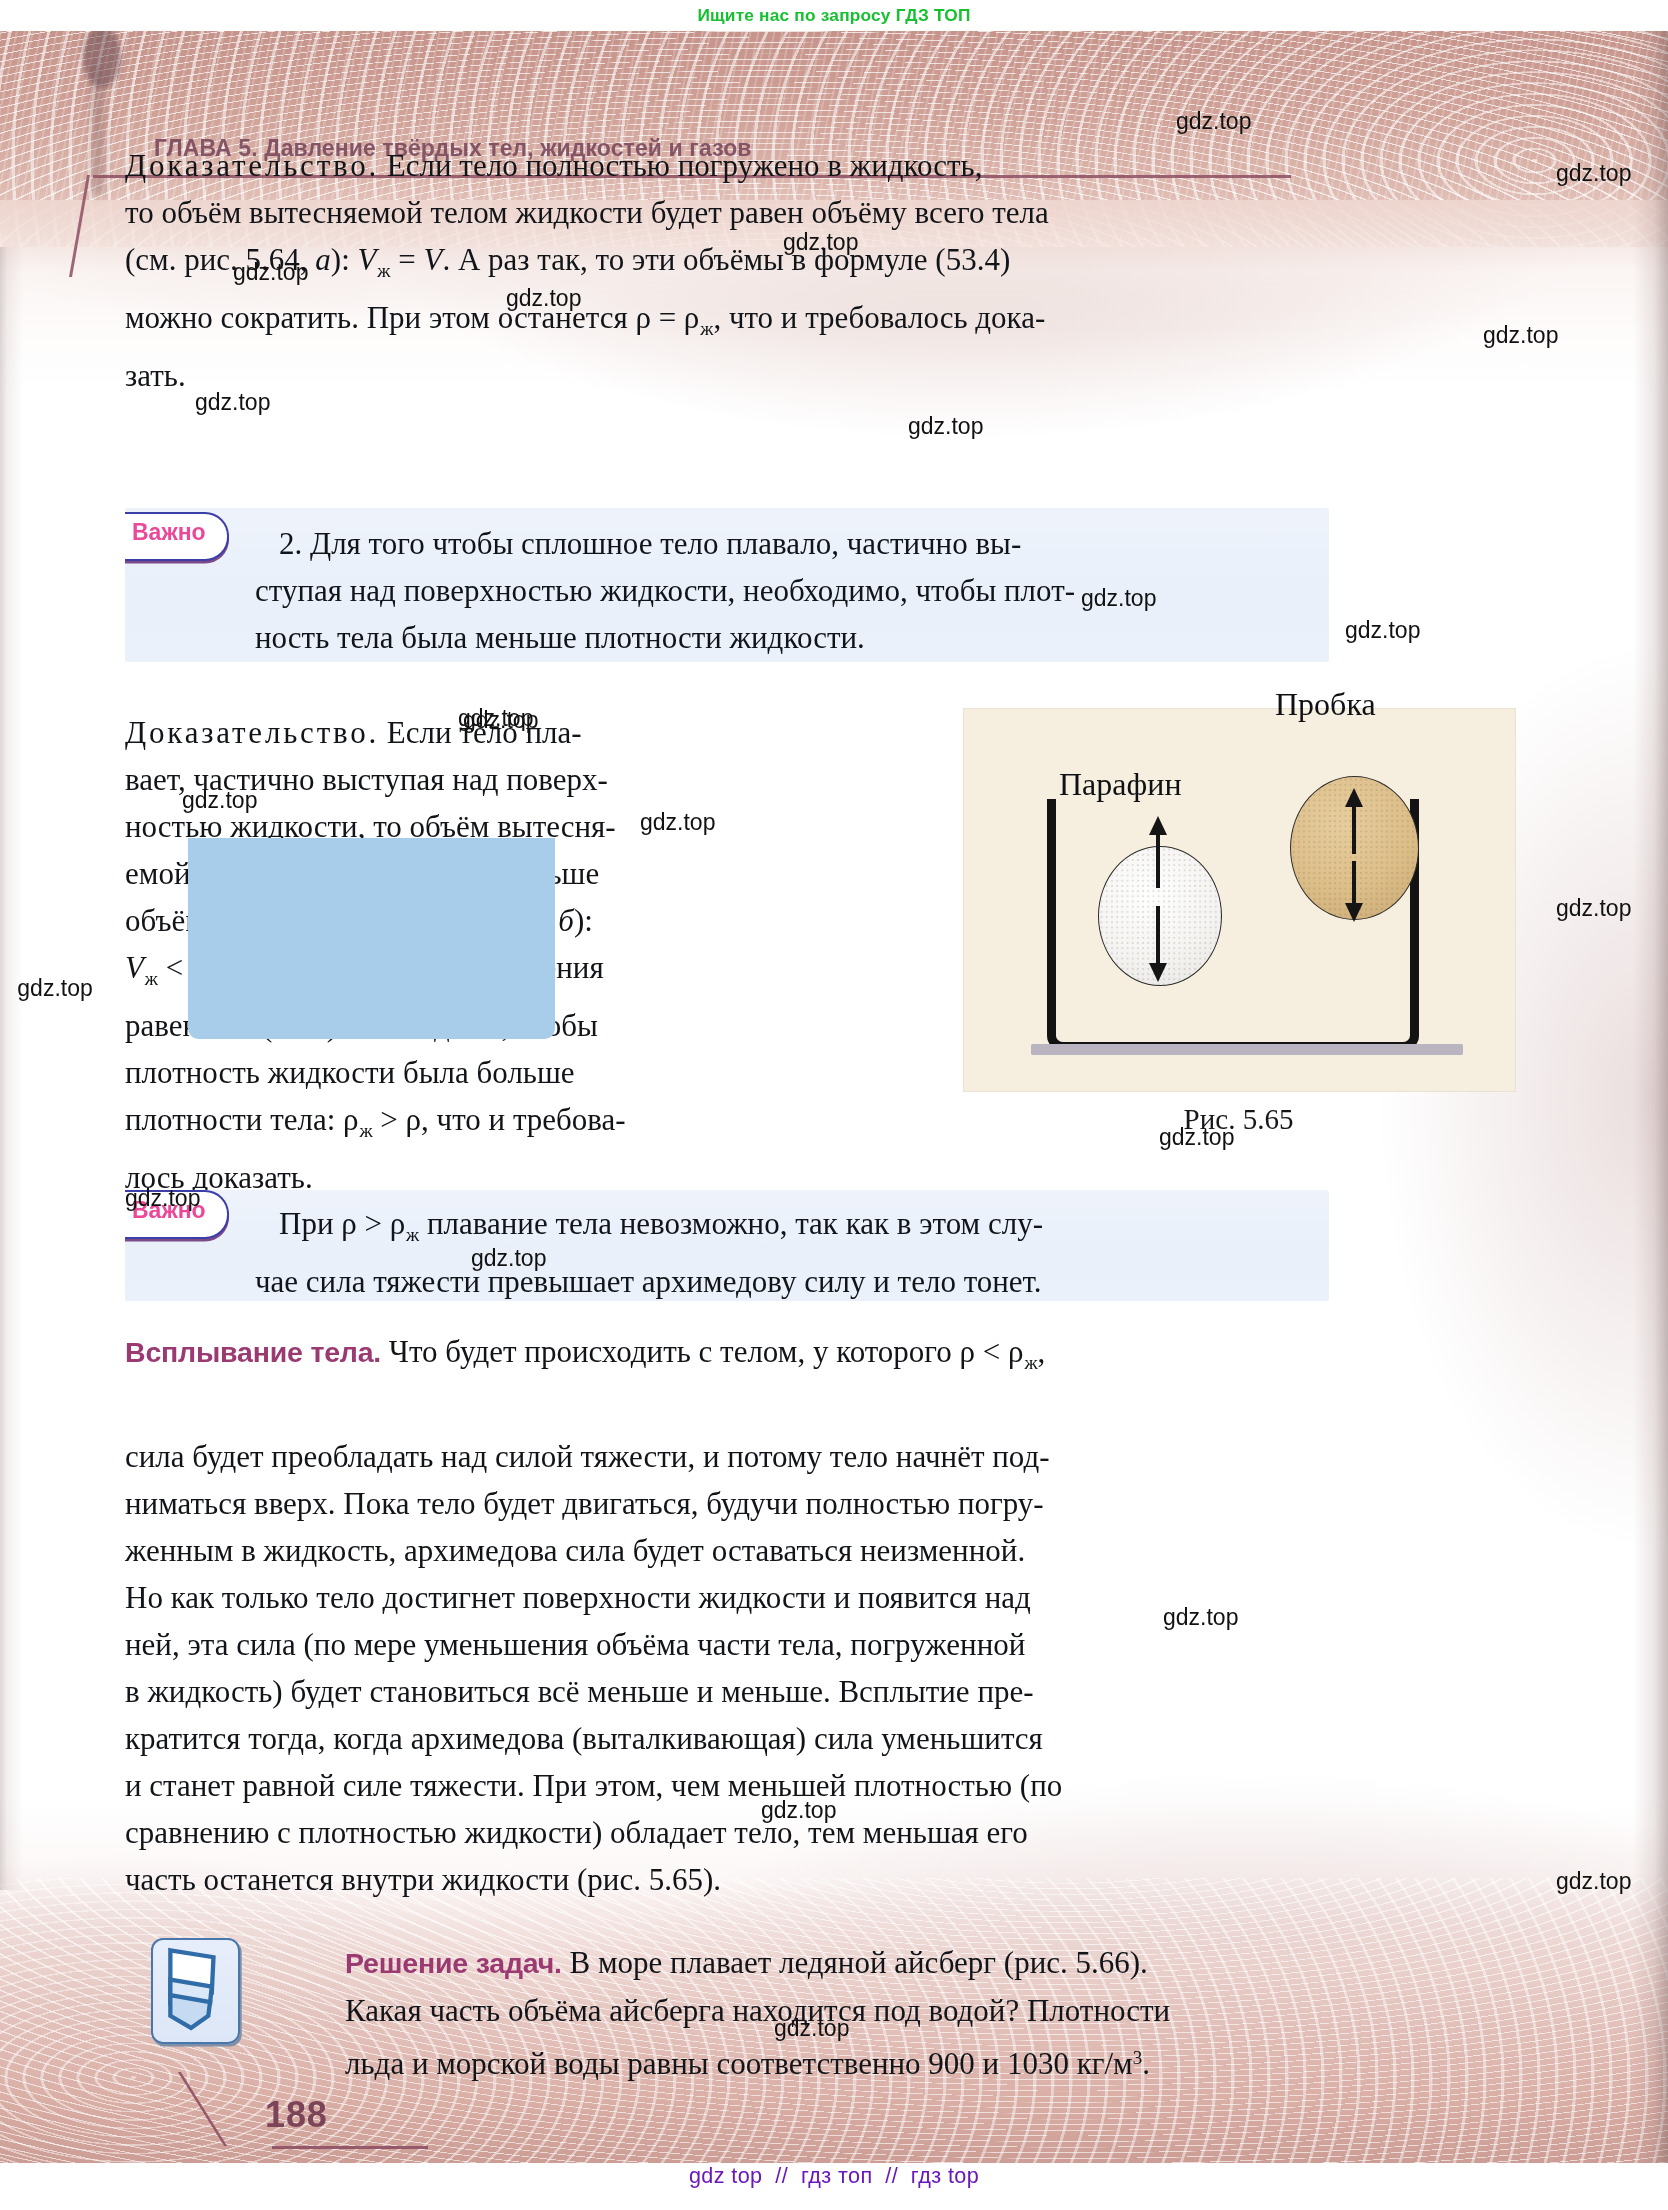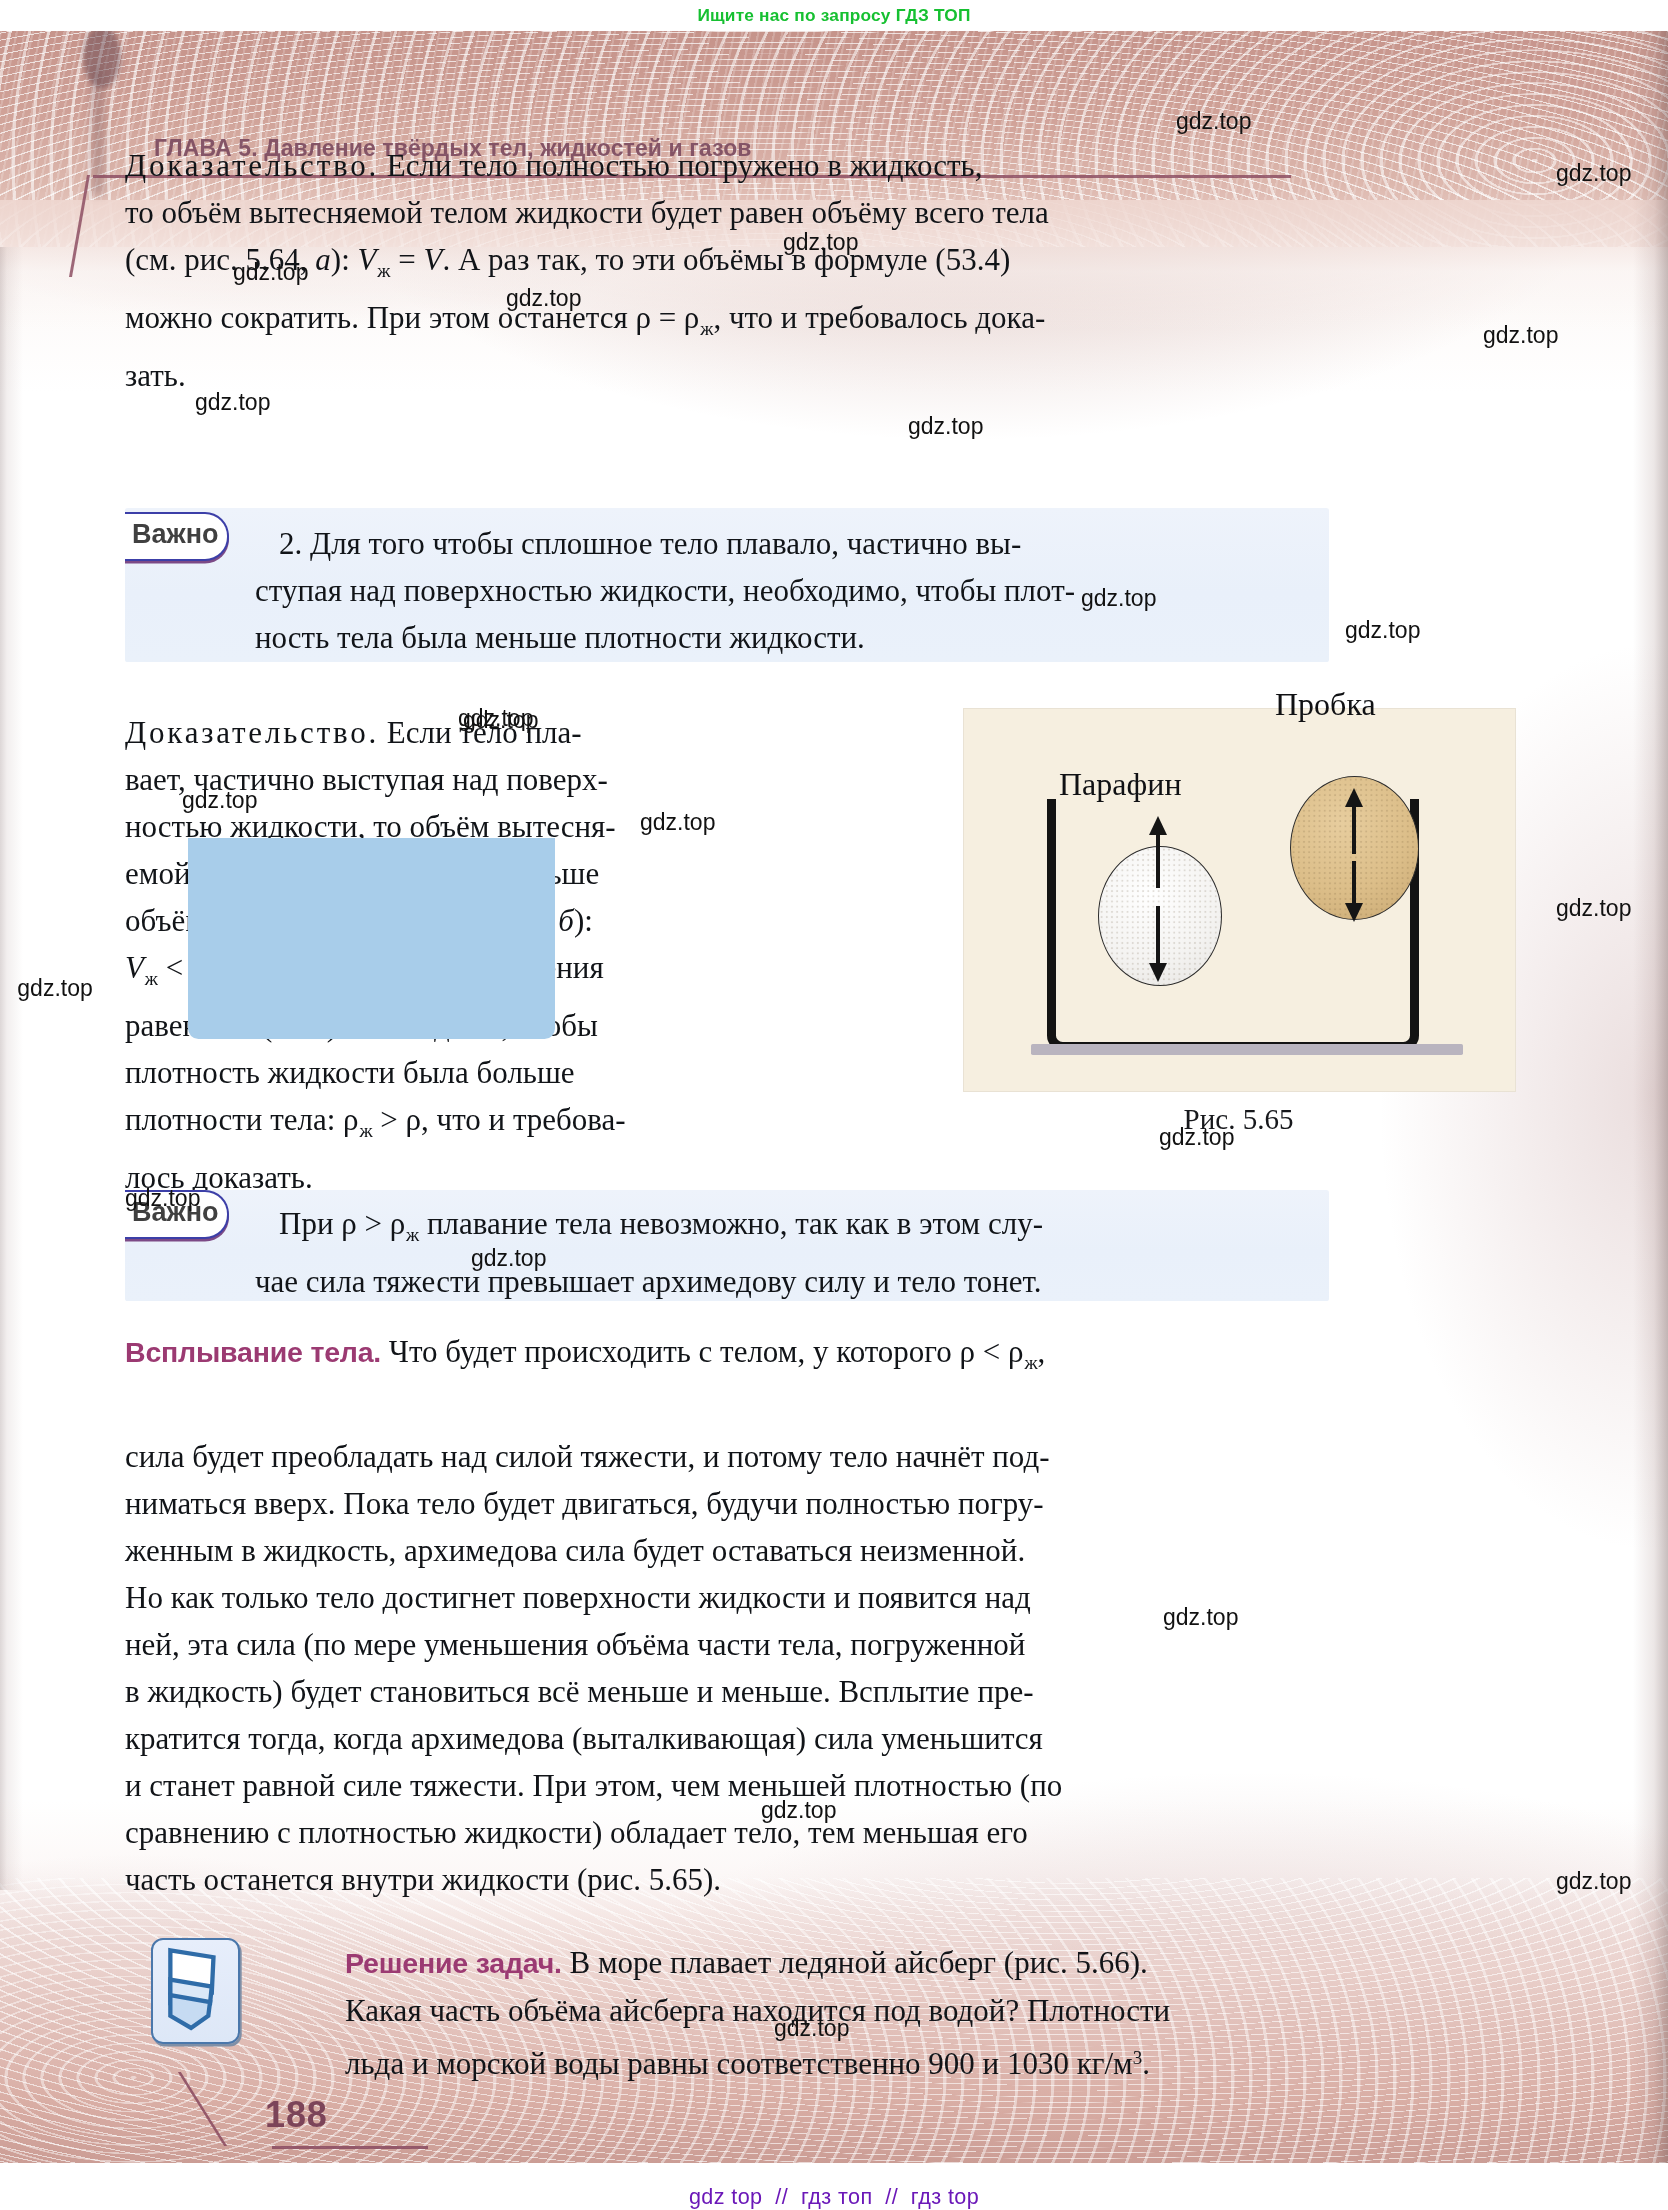--- a/index.html
+++ b/index.html
@@ -17,21 +17,21 @@
     background:#ffffff;
     display:flex;align-items:center;justify-content:center;
     font-family:"Liberation Sans", sans-serif;
     font-size:17.3px;font-weight:700;color:#16c031;
     letter-spacing:0.2px;
     z-index:40;
   }
   .promo-bottom{
     position:absolute;left:0;bottom:0;width:1668px;height:47px;
     background:#ffffff;
-    display:flex;align-items:flex-end;justify-content:center;
+    display:flex;align-items:flex-start;justify-content:center;
     font-family:"Liberation Sans", sans-serif;
     font-size:21.6px;font-weight:400;color:#6b18b8;
     letter-spacing:0.4px;
     z-index:40;
   }
   .promo-bottom span{white-space:pre;}
 
   
   .sheet{
     position:absolute;left:0;top:31px;width:1668px;height:2132px;
@@ -138,22 +138,22 @@
     width:102px;height:45px;
     background:#ffffff;
     border:2.6px solid #3c3fa8;
     border-left:none;
     border-radius:0 24px 24px 0;
     box-shadow:0 2.6px 0 0 #7c4a86;
   }
   .vazhno-badge span{
     position:absolute;left:7px;top:5.2px;
     font-family:"Liberation Sans", sans-serif;
-    font-size:27px;font-weight:700;
-    color:#404040;letter-spacing:0px;
+    font-size:23px;font-weight:700;
+    color:#ec4899;letter-spacing:0px;
   }
 
   
   .lead{
     font-family:"Liberation Sans", sans-serif;
     font-weight:700;
     color:#9b3a72;
     font-size:28.5px;
     letter-spacing:-0.2px;
   }

